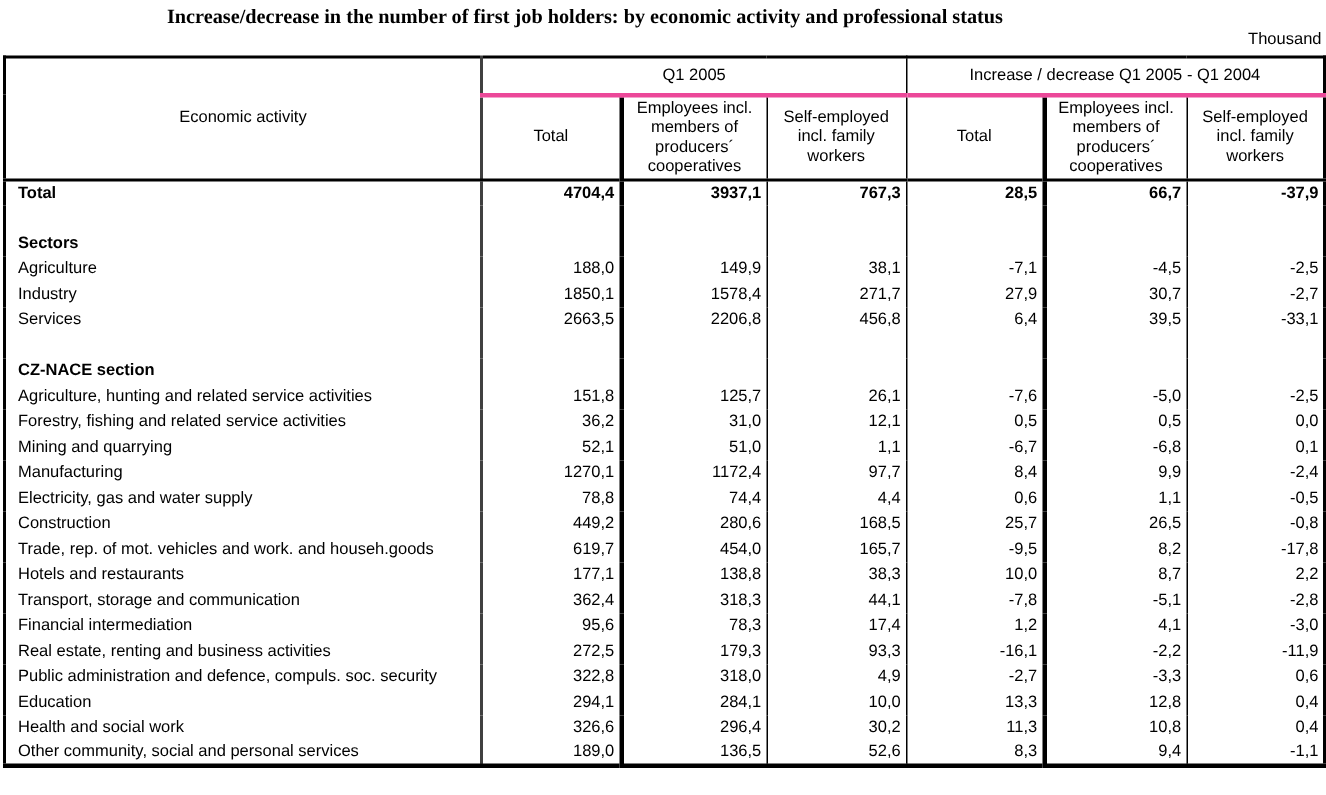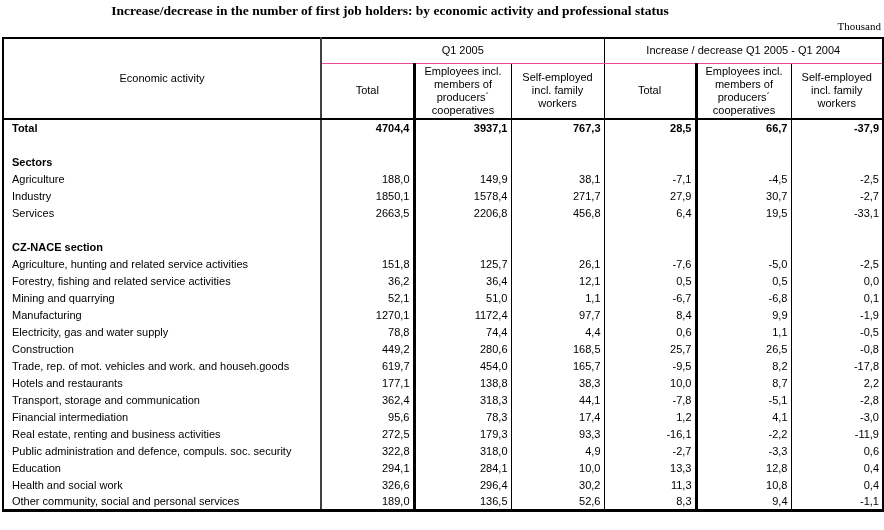--- a/index.html
+++ b/index.html
@@ -12,21 +12,20 @@
   }
   .title {
     position: absolute; top: 3px; left: 0; width: 780px;
     text-align: center;
     font-family: "Liberation Serif", "DejaVu Serif", serif;
     font-weight: bold; font-size: 13.5px;
   }
   .unit-label {
     position: absolute; top: 20px; right: 3px;
     font-size: 11px;
-    font-family: Liberation Serif, serif;
   }
   table.stat {
     position: absolute; left: 2px; top: 37px;
     border-collapse: collapse; table-layout: fixed;
     font-size: 11px; color: #000;
     border: 2px solid #000; border-bottom-width: 3px;
   }
   col.w0 { width: 318px; }
   col.w1 { width: 93px; }
   col.w2 { width: 97px; }
@@ -38,21 +37,21 @@
   
   .c0 { border-right: 2px solid #404040; }
   .c1 { border-right: 3px solid #000; }
   .c2 { border-right: 1px solid #000; }
   .c3 { border-right: 1px solid #000; }
   .c4 { border-right: 3px solid #000; }
   .c5 { border-right: 1px solid #000; }
   .c6 { }
 
   thead th { font-weight: normal; text-align: center; vertical-align: middle; padding: 1px 3px; line-height: 13px; }
-  tr.group-row th.grp { height: 25px; border-bottom: 1px solid #ec4899; }
+  tr.group-row th.grp { height: 25px; border-bottom: 3px solid #ec4899; }
   th.ea-head { border-bottom: 2px solid #000; }
   tr.colhead-row th { height: 56px; border-bottom: 2px solid #000; }
 
   tbody td { height: 17px; padding: 0; vertical-align: middle; overflow: hidden; white-space: nowrap; }
   tbody td.lbl { text-align: left; padding-left: 8px; }
   tbody td.num { text-align: right; padding-right: 3px; }
   tbody tr.bold td { font-weight: bold; }
 </style>
 </head>
 <body>
@@ -130,21 +129,21 @@
         <td class="num c4">27,9</td>
         <td class="num c5">30,7</td>
         <td class="num c6">-2,7</td>
       </tr>
       <tr>
         <td class="lbl c0">Services</td>
         <td class="num c1">2663,5</td>
         <td class="num c2">2206,8</td>
         <td class="num c3">456,8</td>
         <td class="num c4">6,4</td>
-        <td class="num c5">19,5</td>
+        <td class="num c5">39,5</td>
         <td class="num c6">-33,1</td>
       </tr>
       <tr>
         <td class="lbl c0"></td>
         <td class="num c1"></td>
         <td class="num c2"></td>
         <td class="num c3"></td>
         <td class="num c4"></td>
         <td class="num c5"></td>
         <td class="num c6"></td>
@@ -163,21 +162,21 @@
         <td class="num c1">151,8</td>
         <td class="num c2">125,7</td>
         <td class="num c3">26,1</td>
         <td class="num c4">-7,6</td>
         <td class="num c5">-5,0</td>
         <td class="num c6">-2,5</td>
       </tr>
       <tr>
         <td class="lbl c0">Forestry, fishing and related service activities</td>
         <td class="num c1">36,2</td>
-        <td class="num c2">36,4</td>
+        <td class="num c2">31,0</td>
         <td class="num c3">12,1</td>
         <td class="num c4">0,5</td>
         <td class="num c5">0,5</td>
         <td class="num c6">0,0</td>
       </tr>
       <tr>
         <td class="lbl c0">Mining and quarrying</td>
         <td class="num c1">52,1</td>
         <td class="num c2">51,0</td>
         <td class="num c3">1,1</td>
@@ -185,21 +184,21 @@
         <td class="num c5">-6,8</td>
         <td class="num c6">0,1</td>
       </tr>
       <tr>
         <td class="lbl c0">Manufacturing</td>
         <td class="num c1">1270,1</td>
         <td class="num c2">1172,4</td>
         <td class="num c3">97,7</td>
         <td class="num c4">8,4</td>
         <td class="num c5">9,9</td>
-        <td class="num c6">-1,9</td>
+        <td class="num c6">-2,4</td>
       </tr>
       <tr>
         <td class="lbl c0">Electricity, gas and water supply</td>
         <td class="num c1">78,8</td>
         <td class="num c2">74,4</td>
         <td class="num c3">4,4</td>
         <td class="num c4">0,6</td>
         <td class="num c5">1,1</td>
         <td class="num c6">-0,5</td>
       </tr>

